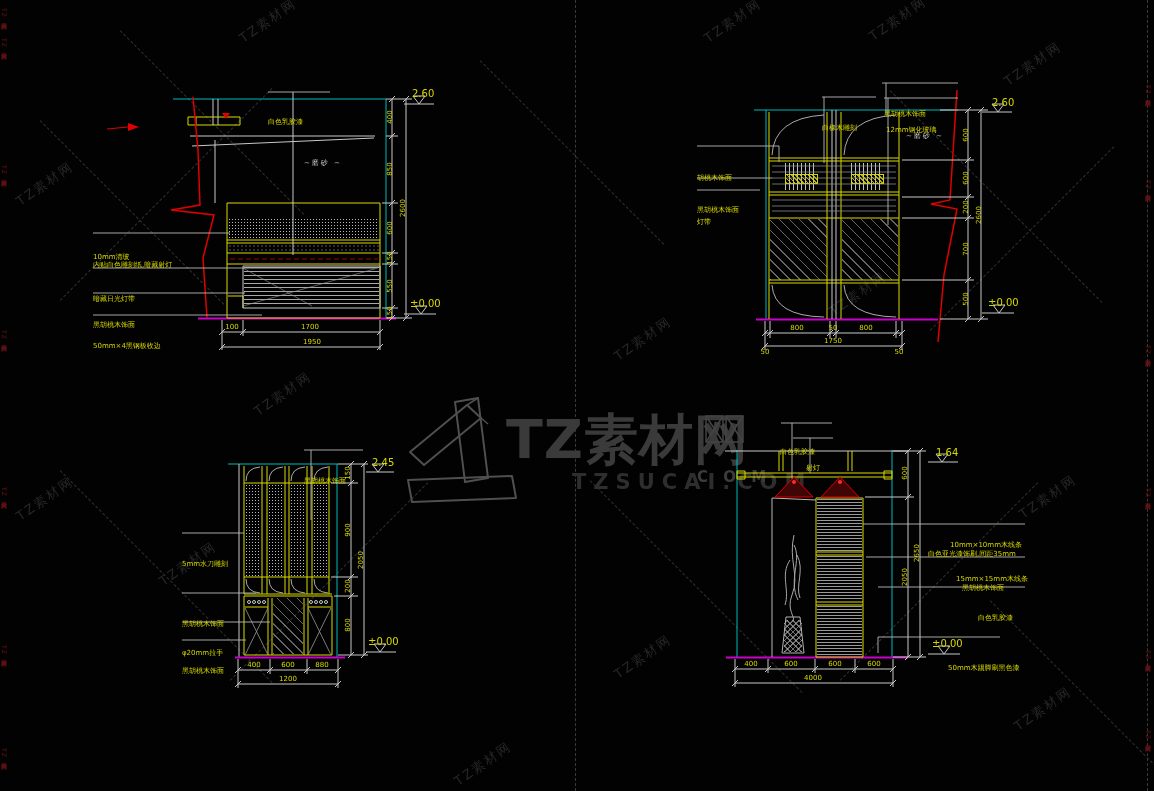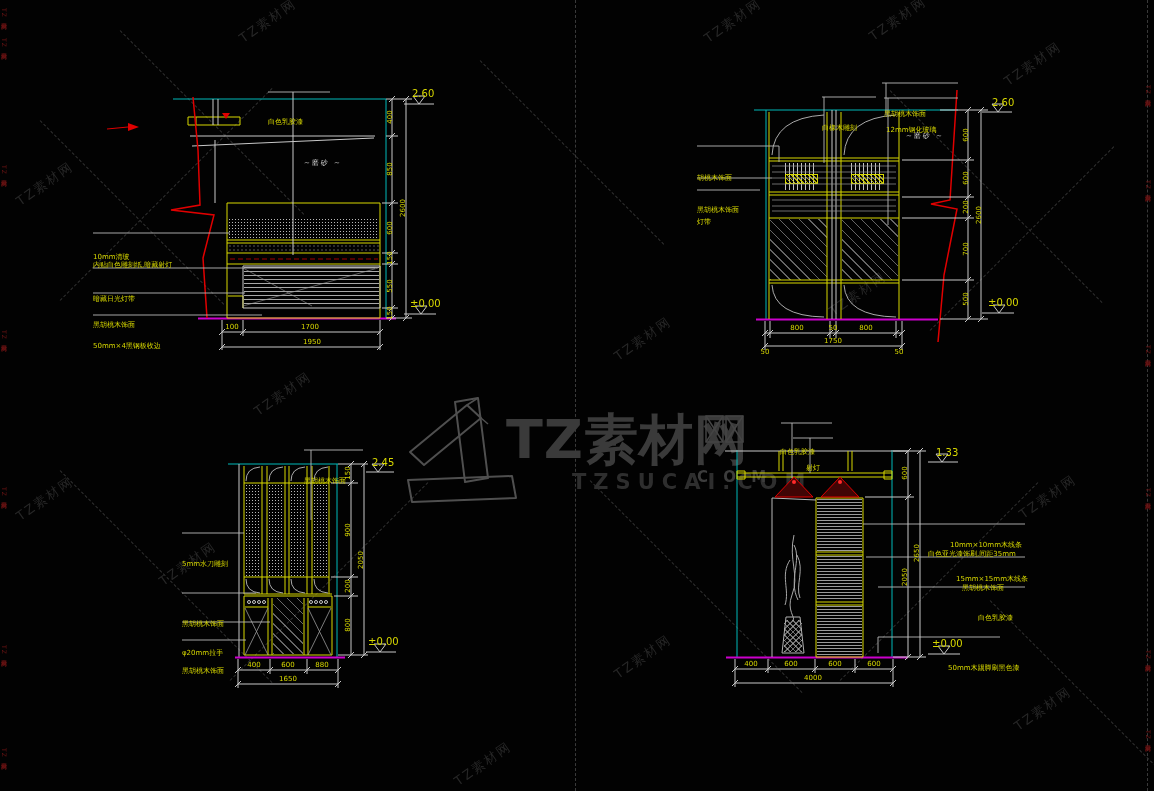--- a/index.html
+++ b/index.html
@@ -298,34 +298,34 @@
   <span class="vnum" style="left:348px;top:473px">150</span>
   <span class="vnum" style="left:348px;top:530px">900</span>
   <span class="vnum" style="left:348px;top:586px">200</span>
   <span class="vnum" style="left:348px;top:625px">800</span>
   <span class="vnum" style="left:361px;top:560px">2050</span>
   <span class="level" style="left:372px;top:457px">2.45</span>
   <span class="level" style="left:368px;top:636px">±0.00</span>
   <span class="num" style="left:254px;top:665px">400</span>
   <span class="num" style="left:288px;top:665px">600</span>
   <span class="num" style="left:322px;top:665px">880</span>
-  <span class="num" style="left:288px;top:679px">1650</span>
+  <span class="num" style="left:288px;top:679px">1200</span>
 
   <span class="lbl" style="left:780px;top:412px">白色乳胶漆</span>
   <span class="lbl" style="left:806px;top:428px">射灯</span>
   <span class="lbl" style="left:950px;top:505px">10mm×10mm木线条</span>
   <span class="lbl" style="left:928px;top:514px">白色亚光漆饰刷,间距35mm</span>
   <span class="lbl" style="left:956px;top:539px">15mm×15mm木线条</span>
   <span class="lbl" style="left:962px;top:548px">黑胡桃木饰面</span>
   <span class="lbl" style="left:978px;top:578px">白色乳胶漆</span>
   <span class="lbl" style="left:948px;top:628px">50mm木踢脚刷黑色漆</span>
   <span class="vnum" style="left:905px;top:473px">600</span>
   <span class="vnum" style="left:905px;top:577px">2050</span>
   <span class="vnum" style="left:917px;top:553px">2650</span>
-  <span class="level" style="left:936px;top:447px">1.33</span>
+  <span class="level" style="left:936px;top:447px">1.64</span>
   <span class="level" style="left:932px;top:638px">±0.00</span>
   <span class="num" style="left:751px;top:664px">400</span>
   <span class="num" style="left:791px;top:664px">600</span>
   <span class="num" style="left:835px;top:664px">600</span>
   <span class="num" style="left:874px;top:664px">600</span>
   <span class="num" style="left:813px;top:678px">4000</span>
 
 </div>
 
 </body></html>

